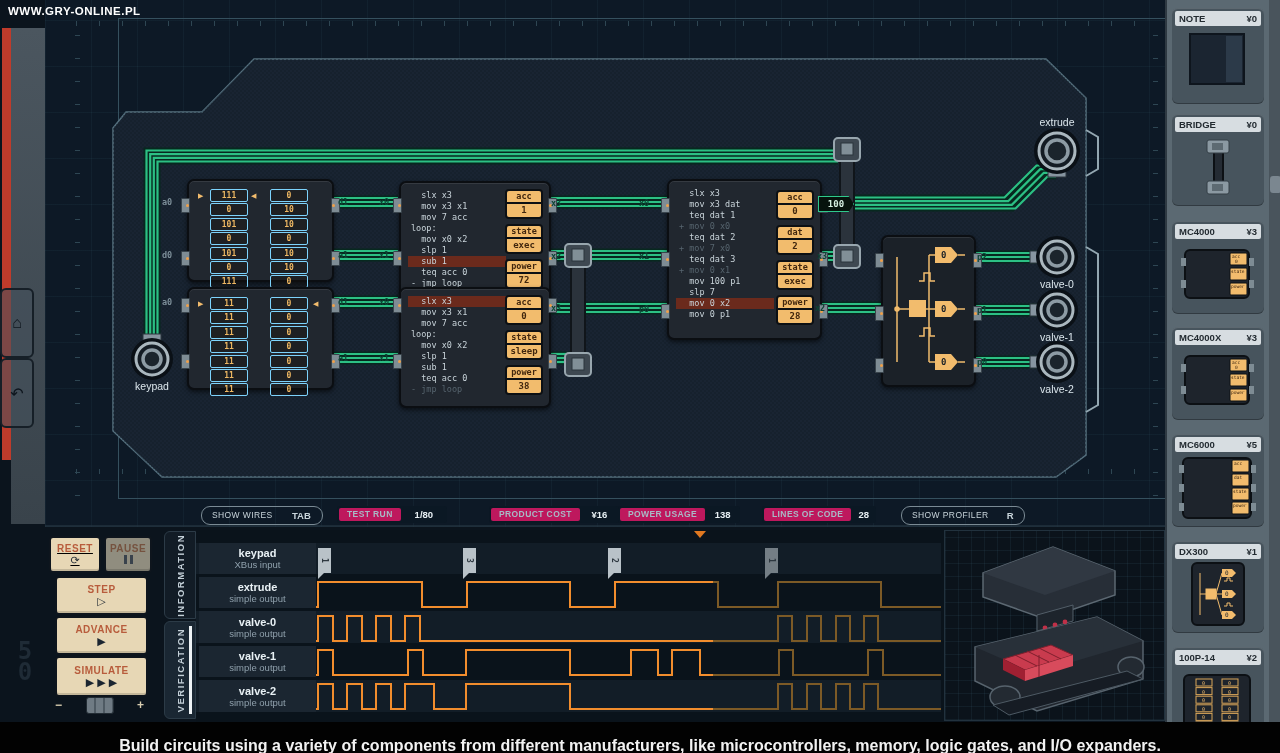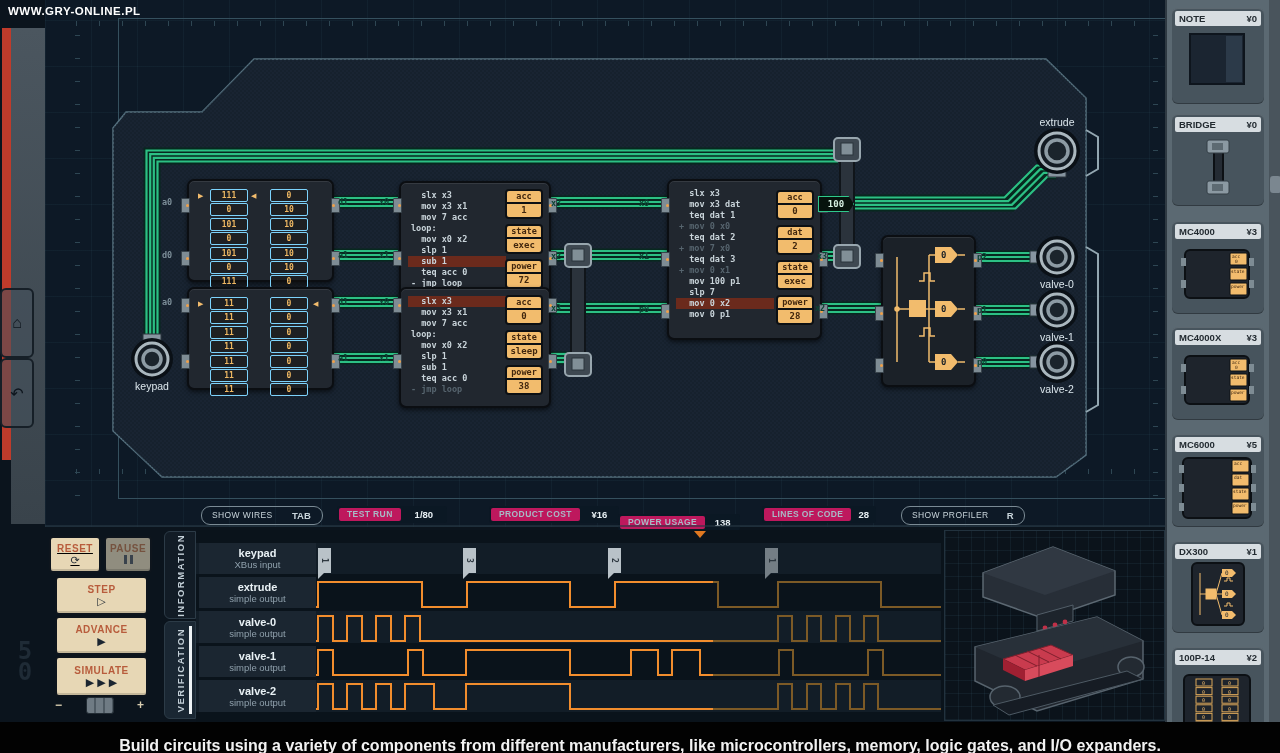--- a/index.html
+++ b/index.html
@@ -26,21 +26,21 @@
   .chip{position:absolute;background:#21272f;border:2px solid #0b0e12;border-radius:7px;
     box-shadow:inset 0 1px 0 rgba(255,255,255,.09),0 2px 4px rgba(0,0,0,.55);}
   .pin{position:absolute;width:7px;height:13px;background:#7e8c94;border:1px solid #39444c;border-radius:1px;}
   .pin i{position:absolute;width:3px;height:3px;background:#f0a04a;border-radius:50%;top:5px;}
   .pin.L{left:-8px;}.pin.L i{right:0;}
   .pin.R{right:-8px;}.pin.R i{left:0;}
   .mcell{width:36px;height:11px;border:1px solid #7dd3fc;border-radius:2px;background:rgba(22,17,10,.3);
     color:#f0b963;font:bold 8px "DejaVu Sans Mono",monospace;text-align:center;line-height:11px;margin-bottom:1.4px;}
   .tri{position:absolute;color:#f2bc6d;font-size:7px;line-height:7px;}
   .code{position:absolute;left:7px;top:7px;font:8.5px "DejaVu Sans Mono",monospace;color:#c9d4da;}
-  .cl{height:11px;line-height:11px;white-space:pre;position:relative;padding-left:3px;width:95px;font-weight:bold;}
+  .cl{height:11px;line-height:11px;white-space:pre;position:relative;padding-left:3px;width:95px;}
   .cl.hl{background:#6b2a1c;}
   .cl.dim{color:#56646e;}
   .sboxes{position:absolute;width:38px;}
   .sbox{border:2px solid #0c1014;border-radius:4px;overflow:hidden;margin-bottom:5px;}
   .sbox .lab{background:#f2bc6d;border-bottom:2px solid #0c1014;color:#40260e;
     font:bold 8.5px "DejaVu Sans Mono",monospace;text-align:center;height:11px;line-height:11px;}
   .sbox .val{background:#f2bc6d;color:#40260e;font:bold 9px "DejaVu Sans Mono",monospace;
     text-align:center;height:13px;line-height:13px;}
   .wlab{position:absolute;transform:translate(-50%,-50%);font:bold 8.5px "DejaVu Sans Mono",monospace;
     color:#0d4434;pointer-events:none;}
@@ -526,21 +526,21 @@
         <div class="sval">TAB</div>
       </div>
       <div class="sitem" style="left: 337px; width: 110px;">
         <div class="slab">TEST RUN</div>
         <div class="sval">1/80</div>
       </div>
       <div class="sitem" style="left: 489px; width: 130px;">
         <div class="slab">PRODUCT COST</div>
         <div class="sval">¥16</div>
       </div>
-      <div class="sitem" style="left: 618px; width: 122px; margin-top: 8px;">
+      <div class="sitem" style="left: 618px; width: 122px;">
         <div class="slab">POWER USAGE</div>
         <div class="sval">138</div>
       </div>
       <div class="sitem" style="left: 762px; width: 114px;">
         <div class="slab">LINES OF CODE</div>
         <div class="sval">28</div>
       </div>
       <div class="sitem outline" style="left: 901px; width: 122px;">
         <div class="slab">SHOW PROFILER</div>
         <div class="sval">R</div>

